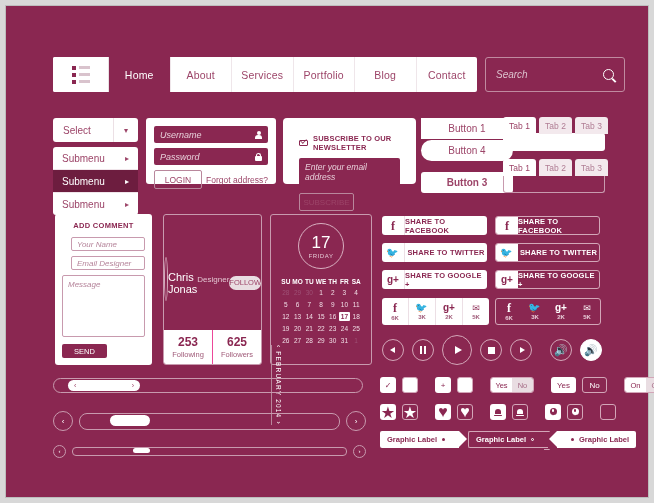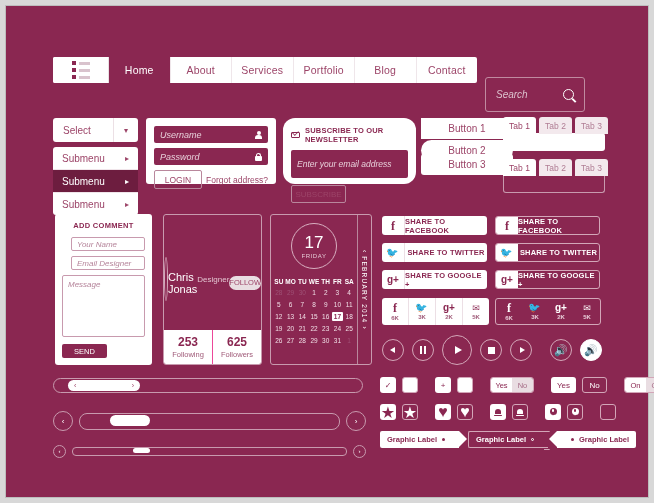--- a/index.html
+++ b/index.html
@@ -9,37 +9,37 @@
     font-family:"Liberation Sans", sans-serif;
   }
   #frame{
     position:absolute;left:6px;top:6px;width:642px;height:491px;
     background:#8a2751;
     box-shadow:0 0 0 1px rgba(0,0,0,.12);
   }
   .w{color:#ffffff;}
 
   
-  #navbar{position:absolute;left:47px;top:51px;width:424px;height:26px;display:flex;
+  #navbar{position:absolute;left:47px;top:51px;width:424px;height:35px;display:flex;
           background:#ffffff;border-radius:2px;overflow:hidden;}
   .nav-burger{width:55px;display:flex;align-items:center;justify-content:center;
               background:#ffffff;border-right:1px solid #e9dfe4;}
   .burger-rows{display:flex;flex-direction:column;gap:3px;}
   .burger-row{display:flex;align-items:center;gap:3px;}
   .burger-dot{width:4px;height:4px;background:#8a2751;}
   .burger-line{width:11px;height:3px;background:#d9c3cd;}
   .nav-item{flex:1;display:flex;align-items:center;justify-content:center;
             font-size:10.5px;color:#9c4468;border-right:1px solid #efe6ea;
             letter-spacing:.2px;}
   .nav-item:last-child{border-right:none;}
   .nav-item.active{background:#8a2751;color:#ffffff;}
 
-  #searchbox{position:absolute;left:479px;top:51px;width:100px;height:35px;
+  #searchbox{position:absolute;left:479px;top:51px;width:140px;height:35px;
              border:1px solid #c08aa0;border-radius:3px;display:flex;align-items:center;
-             padding:0 10px;box-sizing:border-box;margin-top:20px;}
+             padding:0 10px;box-sizing:border-box;}
   #searchbox .ph{flex:1;font-size:10px;font-style:italic;color:#dcc3ce;}
   .mag{width:9px;height:9px;border:1.6px solid #ffffff;border-radius:50%;position:relative;}
   .mag::after{content:"";position:absolute;width:1.6px;height:5px;background:#ffffff;
               right:-2px;bottom:-4px;transform:rotate(-45deg);}
 
   
   #select{position:absolute;left:47px;top:112px;width:85px;height:24px;background:#fff;
           border-radius:3px;display:flex;align-items:center;}
   #select .lbl{flex:1;padding-left:10px;font-size:10px;color:#9c4468;}
   #select .div{width:1px;height:100%;background:#ece0e5;}
@@ -69,38 +69,38 @@
                    border:1.2px solid #fff;border-bottom:none;border-radius:3px 3px 0 0;
                    box-sizing:border-box;}
   .ic-lock::after{content:"";position:absolute;left:0;bottom:0;width:7px;height:5px;
                   background:#fff;border-radius:1px;}
   .lg-bottom{display:flex;align-items:center;margin-top:3px;}
   .lg-btn{width:46px;height:17px;border:1px solid #b9879c;border-radius:2px;
           display:flex;align-items:center;justify-content:center;font-size:8.5px;color:#9c4468;}
   .lg-forgot{flex:1;text-align:right;font-size:8.5px;color:#9c4468;}
 
   #newsbox{position:absolute;left:277px;top:112px;width:133px;height:66px;background:#fff;
-           border-radius:12px;padding:8px;box-sizing:border-box;}
+           border-radius:4px;padding:16px;box-sizing:border-box;}
   .news-hd{display:flex;align-items:center;gap:5px;font-size:7.5px;color:#8a2751;
            font-weight:bold;letter-spacing:.2px;}
   .ic-mail{width:9px;height:6.5px;border:1.2px solid #8a2751;border-radius:1px;position:relative;
            box-sizing:border-box;flex:none;}
   .ic-mail::after{content:"";position:absolute;left:0.3px;top:-0.2px;width:6px;height:4px;
                   border-left:1.2px solid #8a2751;border-bottom:1.2px solid #8a2751;
                   transform:rotate(-45deg) scale(.8);transform-origin:left top;}
   .news-inp{height:28px;background:#8a2751;border-radius:2px;display:flex;align-items:center;
             padding:0 6px;margin-top:6px;font-size:8.5px;font-style:italic;color:#e7cfd9;}
   .news-btn{margin-top:7px;width:53px;height:16px;border:1px solid #b9879c;border-radius:2px;
             display:flex;align-items:center;justify-content:center;font-size:8px;color:#9c4468;}
 
   .big-btn{position:absolute;left:415px;width:92px;height:21px;background:#fff;
            display:flex;align-items:center;justify-content:center;font-size:10px;color:#9c4468;}
   #btn1{top:112px;border-radius:0;}
   #btn2{top:134px;border-radius:11px;}
-  #btn3{top:148px;border-radius:3px;}
+  #btn3{top:166px;border-radius:3px;font-weight:bold;}
 
   .tabset{position:absolute;left:497px;}
   #tabs1{top:111px;}
   #tabs2{top:153px;}
   .tab-row{display:flex;gap:3px;align-items:flex-end;position:relative;z-index:2;}
   .tab{width:33px;height:17px;background:#fff;border-radius:3px 3px 0 0;
        display:flex;align-items:center;justify-content:center;font-size:8.5px;color:#9c4468;}
   .tab.dim{background:#f3e9ed;color:#b07d94;}
   .tab-panel-fill{width:102px;height:18px;background:#fff;border-radius:0 3px 3px 3px;
                   margin-top:-1px;}
@@ -134,21 +134,21 @@
   .pf-role{margin-top:2px;font-size:8px;color:#e2c3d0;}
   .pf-follow{margin-top:8px;width:52px;height:14px;background:#e9dde2;border-radius:7px;
              display:flex;align-items:center;justify-content:center;font-size:7.5px;color:#9c4468;}
   .pf-stats{height:34px;background:#fff;border-radius:0 0 2px 2px;display:flex;}
   .pf-stat{flex:1;display:flex;flex-direction:column;align-items:center;justify-content:center;}
   .pf-stat + .pf-stat{border-left:1px solid #ec4899;}
   .pf-num{font-size:12px;color:#8a2751;font-weight:bold;}
   .pf-cap{font-size:7.5px;color:#a05b79;margin-top:1px;}
 
   #calendar{position:absolute;left:264px;top:208px;width:102px;height:151px;
-            border:1px solid #c89aae;border-radius:3px;box-sizing:border-box;display:flex;}
+            border:1px solid #c89aae;border-radius:3px;box-sizing:border-box;display:flex;flex-direction:column;}
   .cal-main{flex:1;display:flex;flex-direction:column;align-items:center;padding-top:8px;}
   .cal-circle{width:44px;height:44px;border:1px solid #d8afc0;border-radius:50%;
               display:flex;flex-direction:column;align-items:center;justify-content:center;}
   .cal-day{font-size:17px;color:#fff;line-height:1;}
   .cal-dow{font-size:6px;color:#e4c8d4;letter-spacing:.6px;margin-top:2px;}
   .cal-grid{margin-top:9px;width:82px;display:grid;grid-template-columns:repeat(7,1fr);
             row-gap:3px;}
   .cal-h{font-size:6.5px;color:#fff;text-align:center;font-weight:bold;}
   .cal-c{font-size:6.5px;color:#f0dde5;text-align:center;line-height:9px;}
   .cal-c.off{color:#9e5075;}
@@ -377,21 +377,21 @@
     </div>
     <div class="news-btn">
       <span>SUBSCRIBE</span>
     </div>
   </div>
 
   <div class="big-btn" id="btn1">
       <span>Button 1</span>
     </div>
   <div class="big-btn" id="btn2">
-      <span>Button 2</span>
+      <span>Button 4</span>
     </div>
   <div class="big-btn" id="btn3">
       <span>Button 3</span>
     </div>
 
   <div class="tabset" id="tabs1">
     <div class="tab-row">
       <div class="tab">
           <span>Tab 1</span>
         </div>

